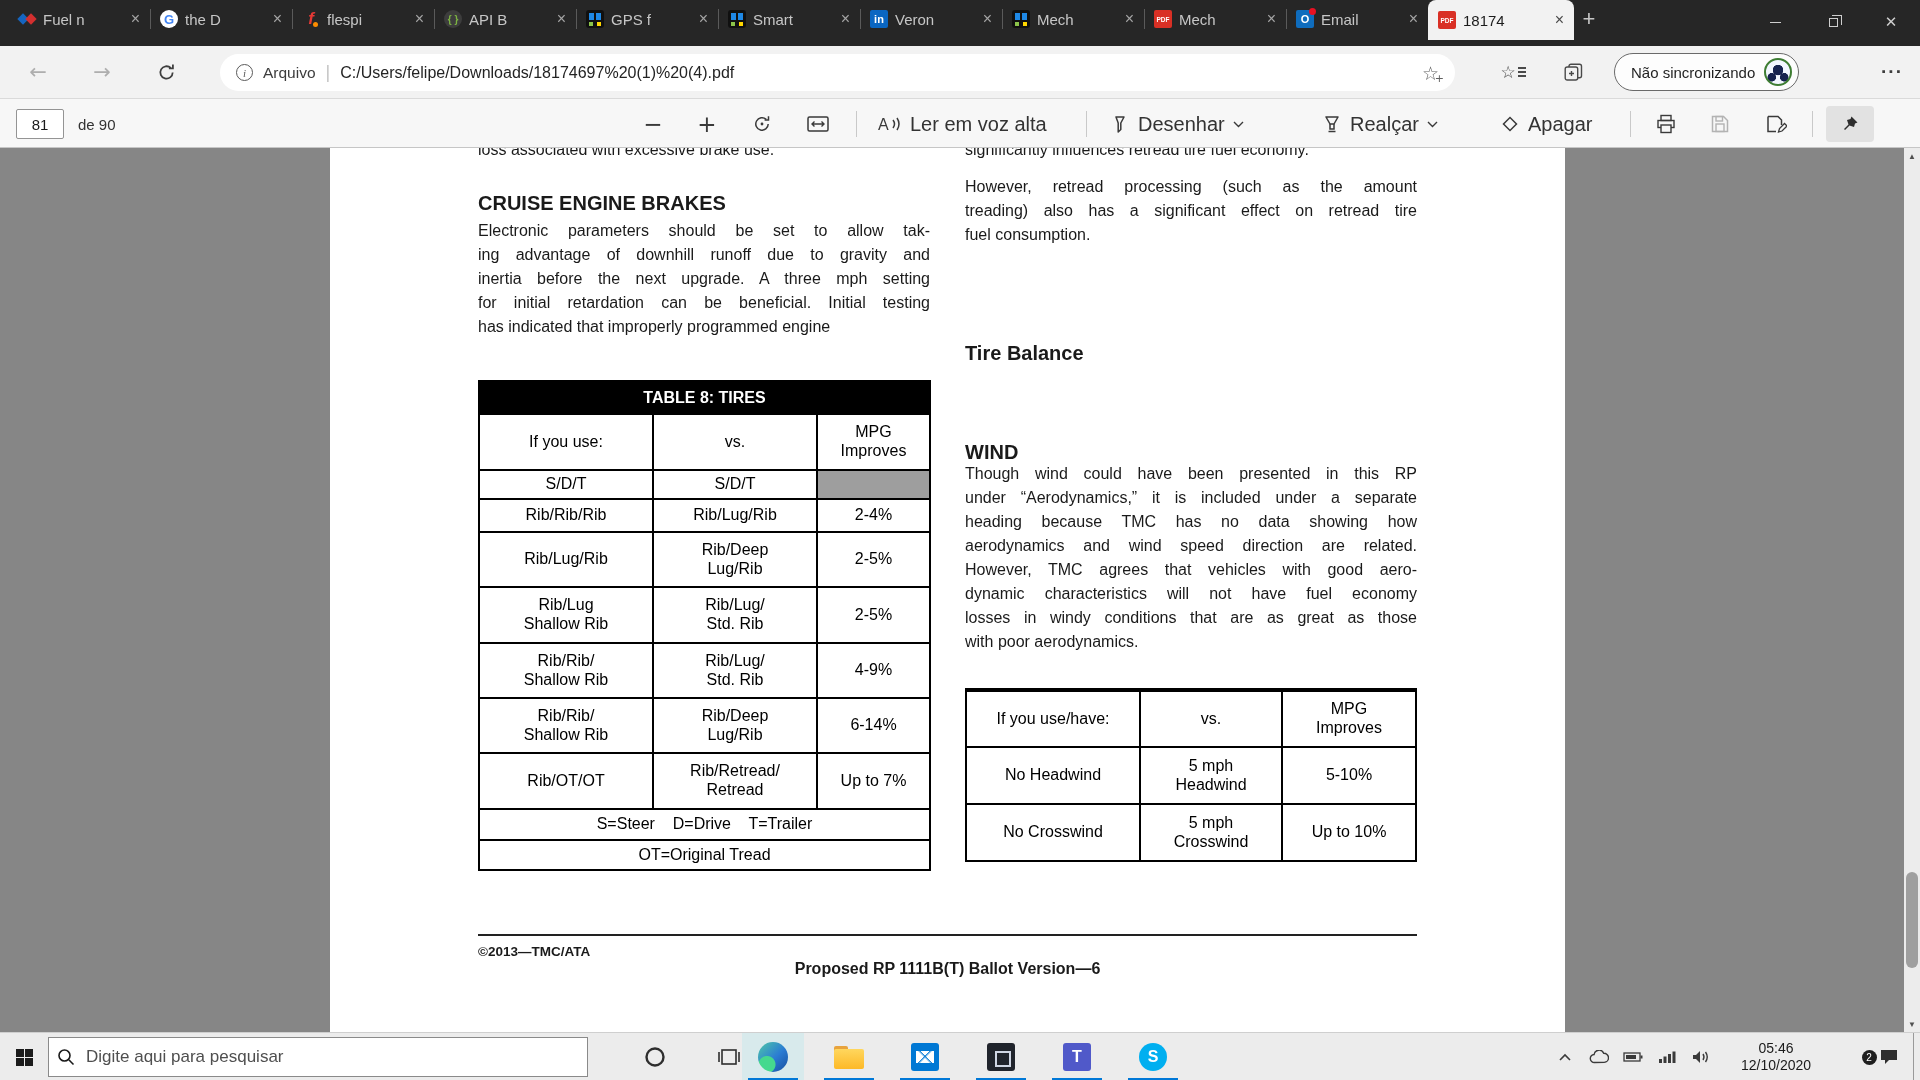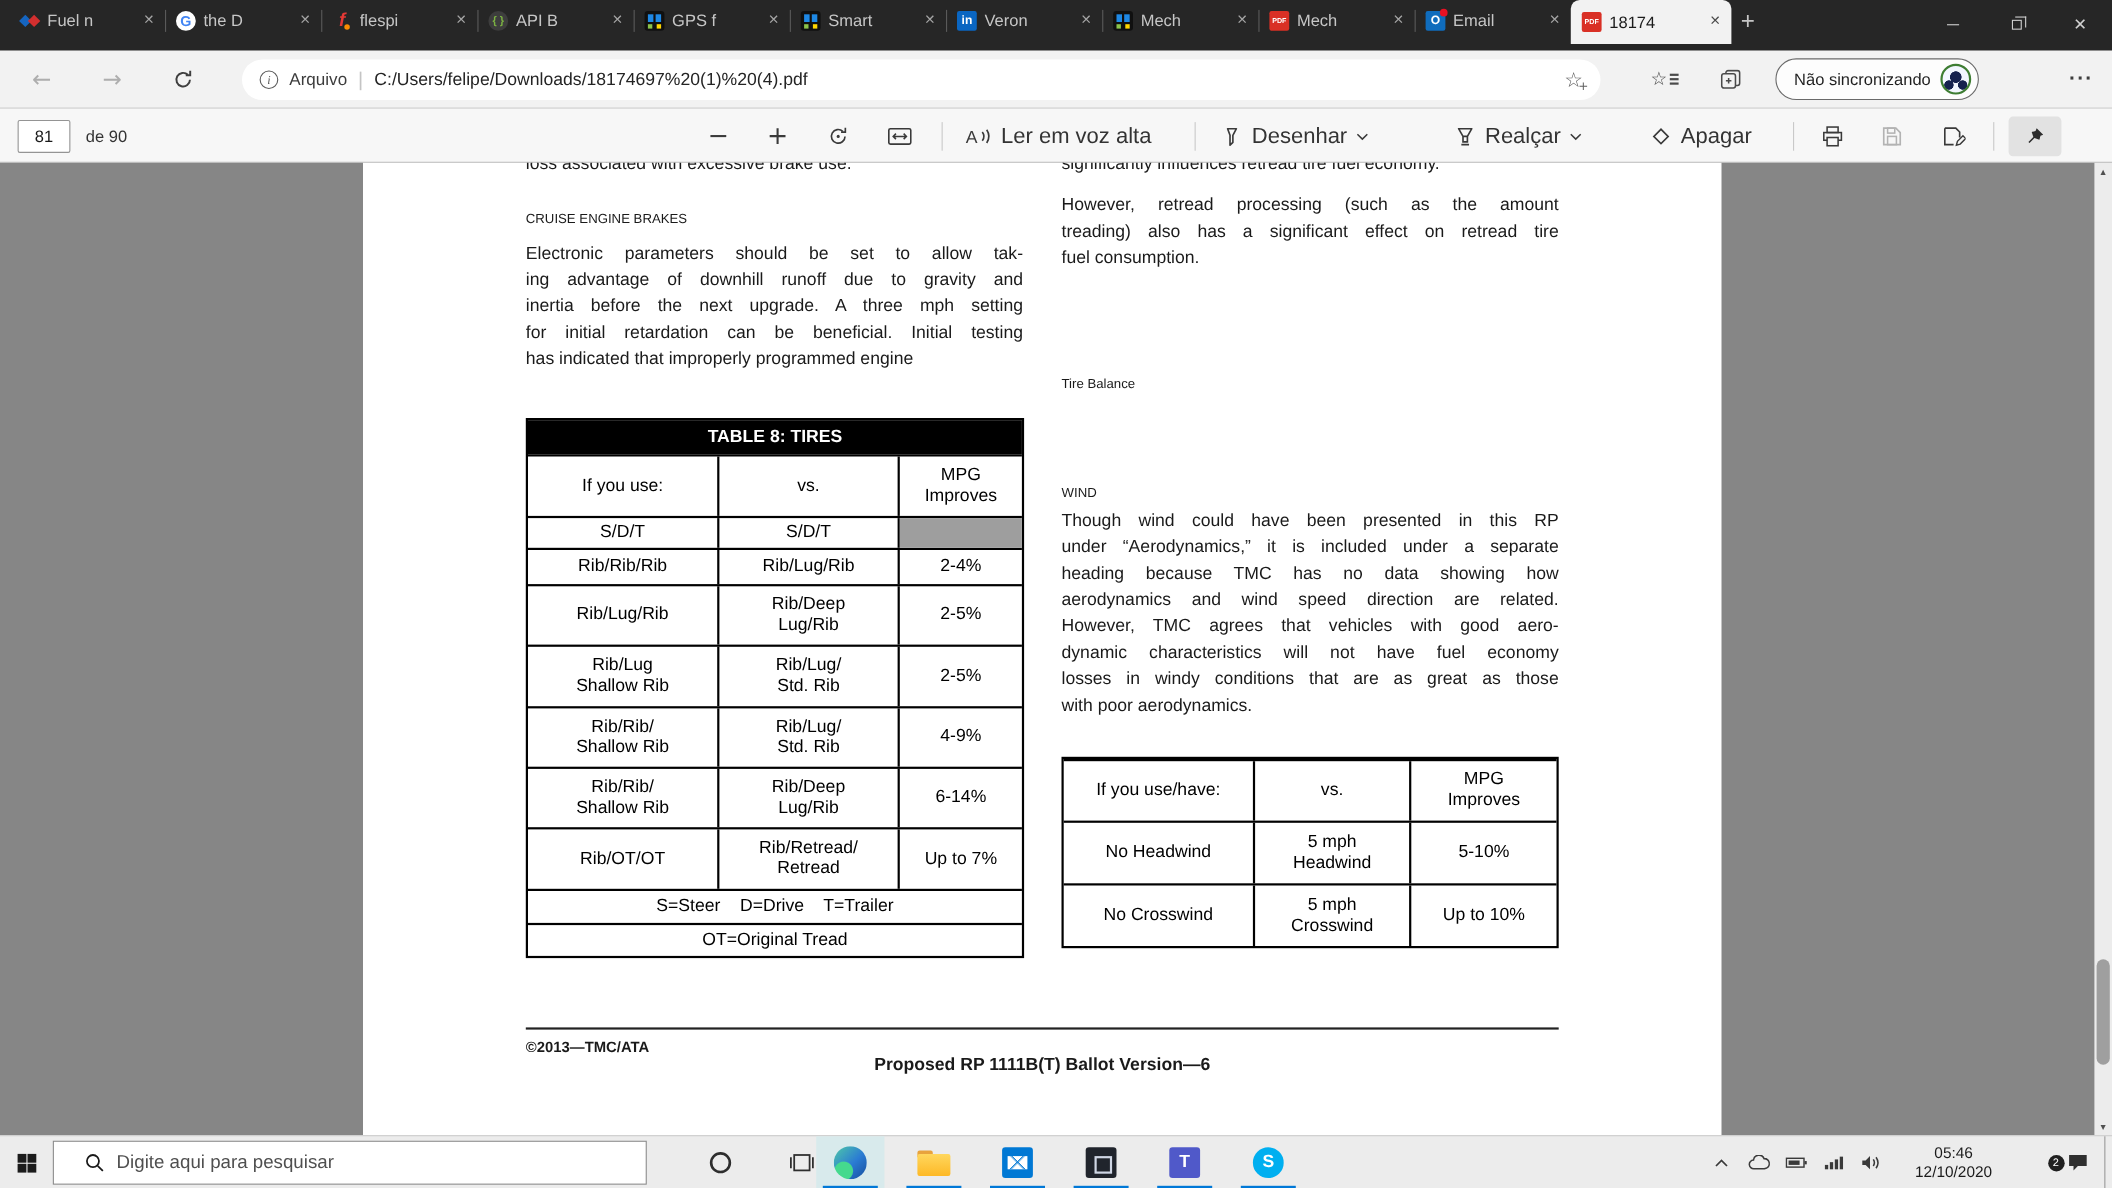--- a/index.html
+++ b/index.html
@@ -66,21 +66,21 @@
   .mathglyph { font-size:23px; color:#3a3a3a; font-family:"DejaVu Sans",sans-serif; }
   .pinbtn { position:absolute; left:1826px; top:7px; width:48px; height:36px; background:#e2e2e2; border-radius:4px; display:flex; align-items:center; justify-content:center; }
   svg.ic { display:block; }
 
   
   .content { position:absolute; top:148px; left:0; width:1920px; height:884px; background:#868686; }
   .page { position:absolute; left:330px; top:0; width:1235px; height:884px; background:#fff; overflow:hidden; }
   .doc { position:absolute; color:#1a1a1a; }
   .dline { height:24px; font-size:16px; text-align:justify; text-align-last:justify; white-space:nowrap; }
   .dline.last { text-align:left; text-align-last:left; }
-  .dhead { font-size:12px; font-weight:normal; }
+  .dhead { font-size:20px; font-weight:bold; }
   .clipline { font-size:16px; white-space:nowrap; }
 
   .dtable { position:absolute; border:2px solid #000; background:#fff; font-size:16px; color:#000; }
   .ttitle { background:#000; color:#fff; font-weight:bold; text-align:left; height:31px; display:flex; align-items:center; justify-content:center; }
   .trow { display:flex; border-top:2px solid #000; }
   .cell { display:flex; align-items:center; justify-content:center; text-align:center; white-space:pre-line; line-height:1.18; padding:3px 2px; }
   .t8 .c1 { width:172px; } .t8 .c2 { width:166px; border-left:2px solid #000; border-right:2px solid #000; } .t8 .c3 { flex:1; }
   .t9 .c1 { width:172px; } .t9 .c2 { width:144px; border-left:2px solid #000; border-right:2px solid #000; } .t9 .c3 { flex:1; }
   .graycell { background:#9e9e9e; }
   .legend { justify-content:center; width:100%; white-space:pre; font-size:16px; }
@@ -89,21 +89,21 @@
   
   .vscroll { position:absolute; right:0; top:0; width:16px; height:884px; background:#ececec; }
   .varrow { position:absolute; left:0; width:16px; height:16px; display:flex; align-items:center; justify-content:center; font-size:8px; color:#505050; }
   .vthumb { position:absolute; left:2px; width:12px; border-radius:6px; background:#9f9f9f; }
 
   
   .taskbar { position:absolute; top:1032px; left:0; width:1920px; height:48px; background:#ececec; border-top:1px solid #cfcfcf; }
   .startbtn { position:absolute; left:0; top:0; width:48px; height:48px; display:flex; align-items:center; justify-content:center; }
   .winflag { width:17px; height:17px; display:grid; grid-template-columns:8px 8px; grid-template-rows:8px 8px; gap:1px; }
   .winflag i { background:#1b1b1b; }
-  .searchbox { position:absolute; left:48px; top:4px; width:540px; height:40px; background:#fff; border:1px solid #8a8a8a; display:flex; align-items:center; padding:0 28px; gap:11px; }
+  .searchbox { position:absolute; left:48px; top:4px; width:540px; height:40px; background:#fff; border:1px solid #8a8a8a; display:flex; align-items:center; padding:0 8px; gap:11px; }
   .searchbox input { border:none; outline:none; flex:1; font-size:17px; font-family:"Liberation Sans",sans-serif; color:#1a1a1a; background:transparent; }
   .searchbox input::placeholder { color:#4f4f4f; opacity:1; }
   .tb-ic { position:absolute; top:0; width:46px; height:48px; display:flex; align-items:center; justify-content:center; color:#2e2e2e; }
   .apptile { position:absolute; top:0; width:62px; height:48px; display:flex; align-items:center; justify-content:center; }
   .apptile.running::after { content:""; position:absolute; left:6px; right:6px; bottom:0; height:3px; background:#0078D7; }
   .apptile.activeapp { background:#d8eaec; }
   .edge-ic { width:30px; height:30px; border-radius:50%; background:radial-gradient(circle at 30% 75%, #45d98e 0 8px, rgba(0,0,0,0) 9px), linear-gradient(135deg, #4ec9a8 0%, #2b7cd3 55%, #174f9e 100%); }
   .folder-ic { position:relative; width:30px; height:23px; }
   .folder-ic::before { content:""; position:absolute; left:0; top:0; width:14px; height:6px; background:#E8A33D; border-radius:2px 2px 0 0; }
   .folder-ic::after { content:""; position:absolute; left:0; top:3px; width:30px; height:20px; background:linear-gradient(180deg,#FFD75E,#FDB927); border-radius:2px; }

